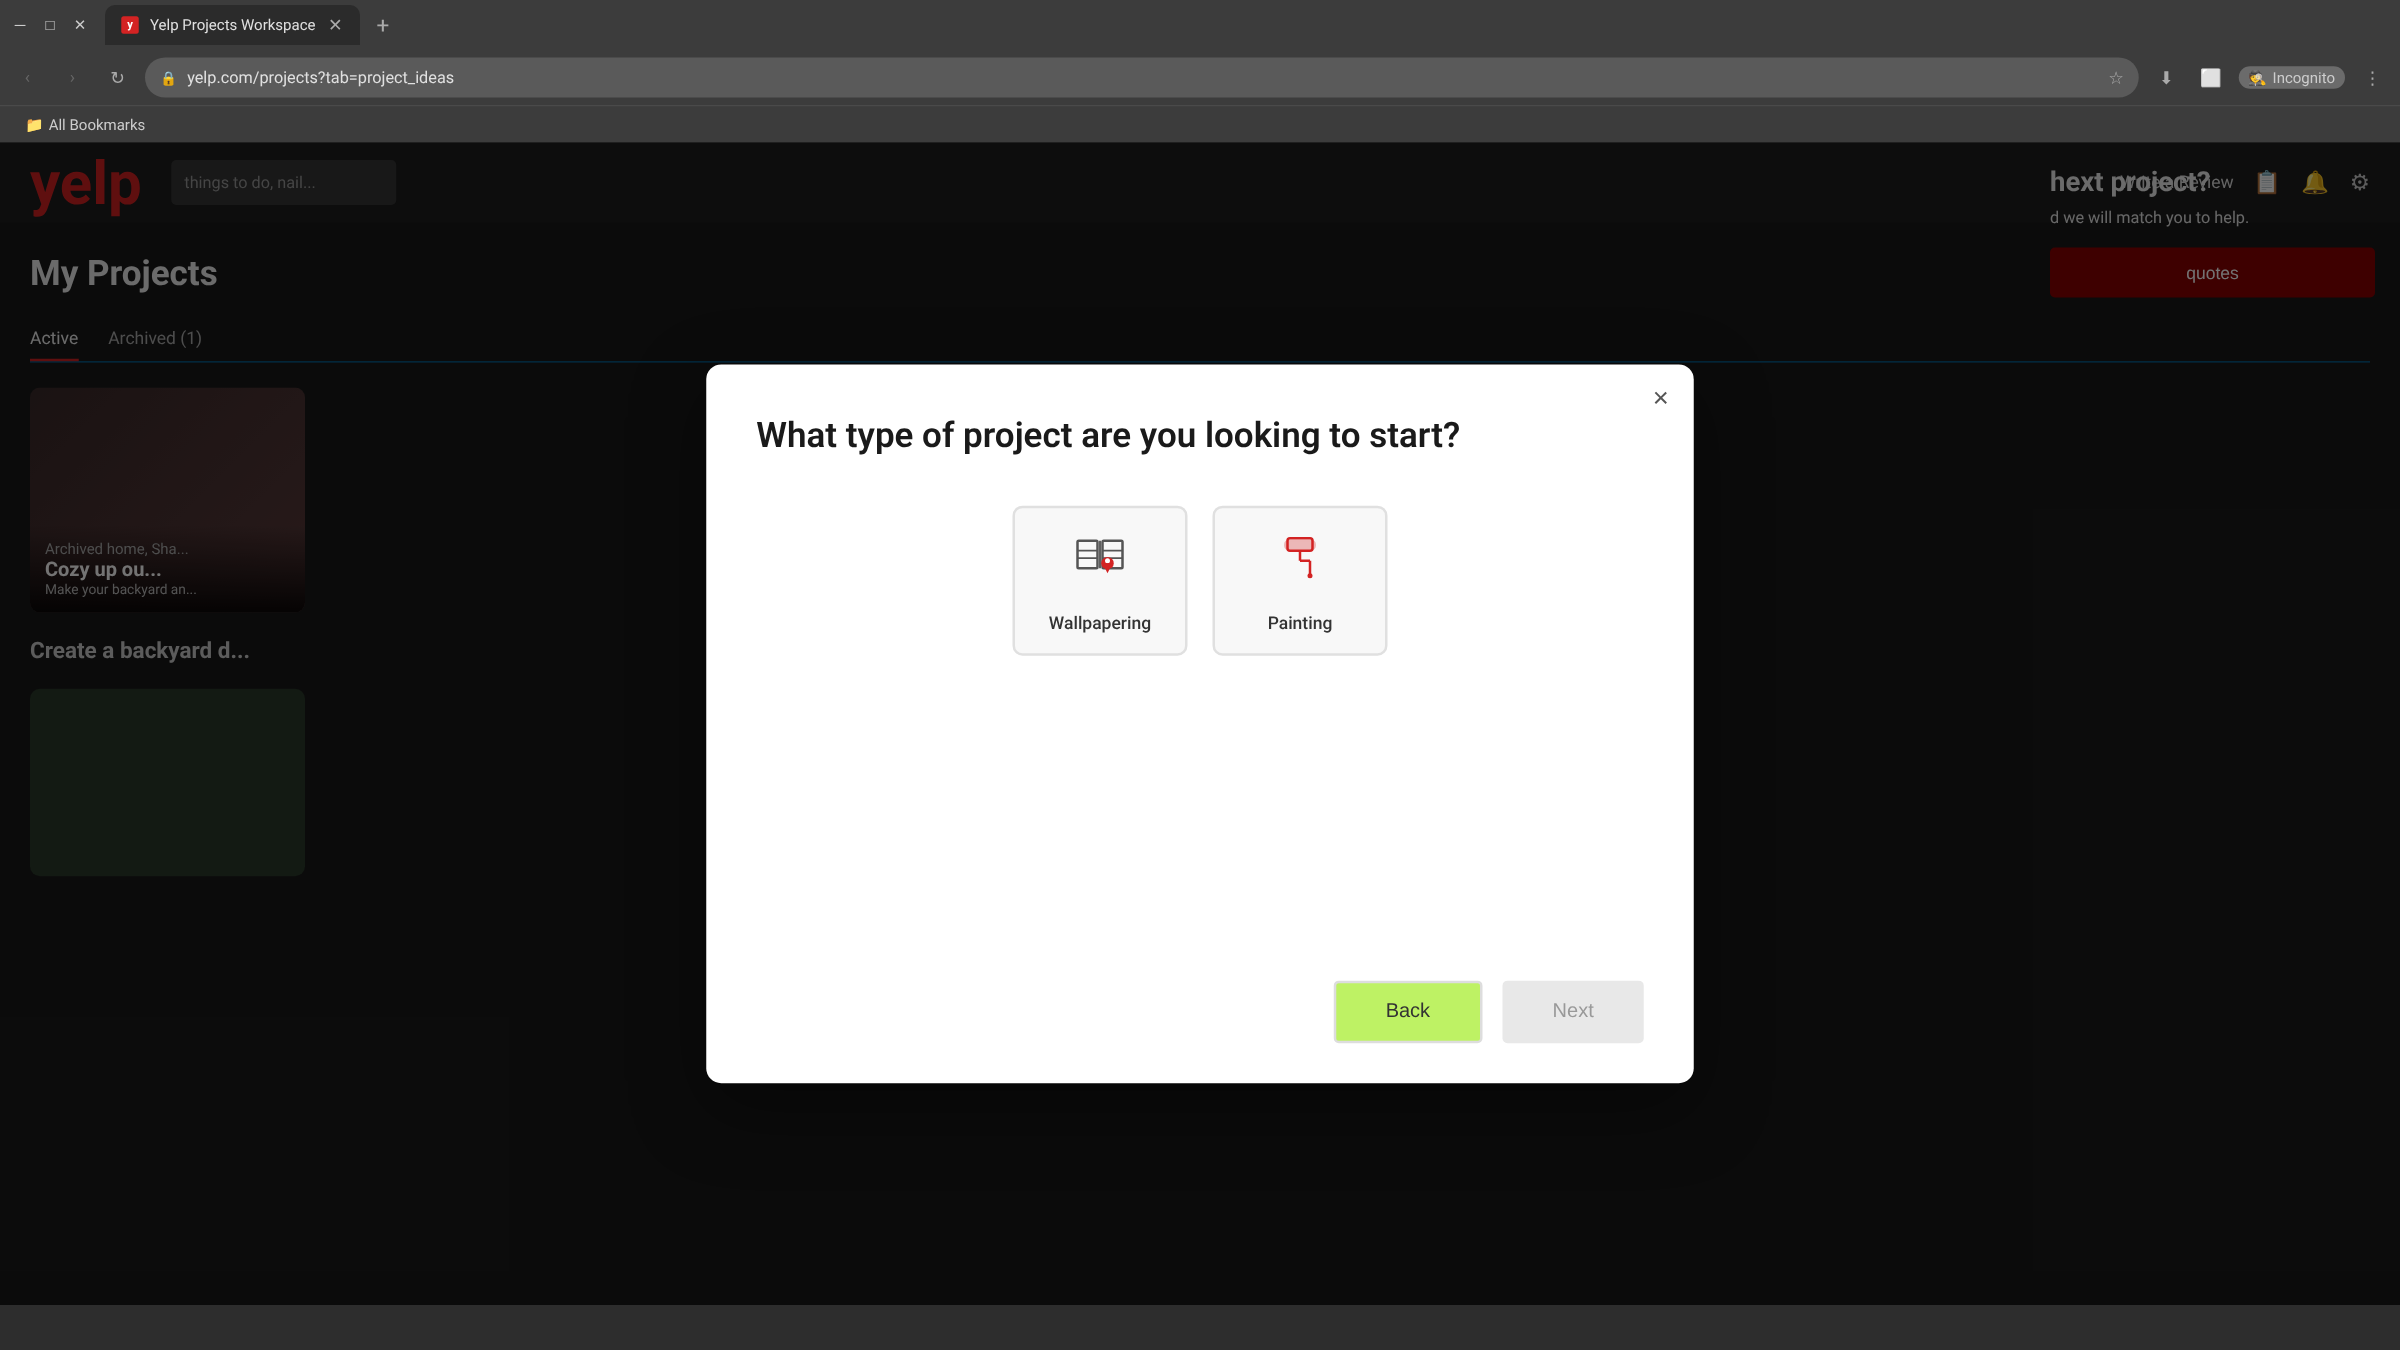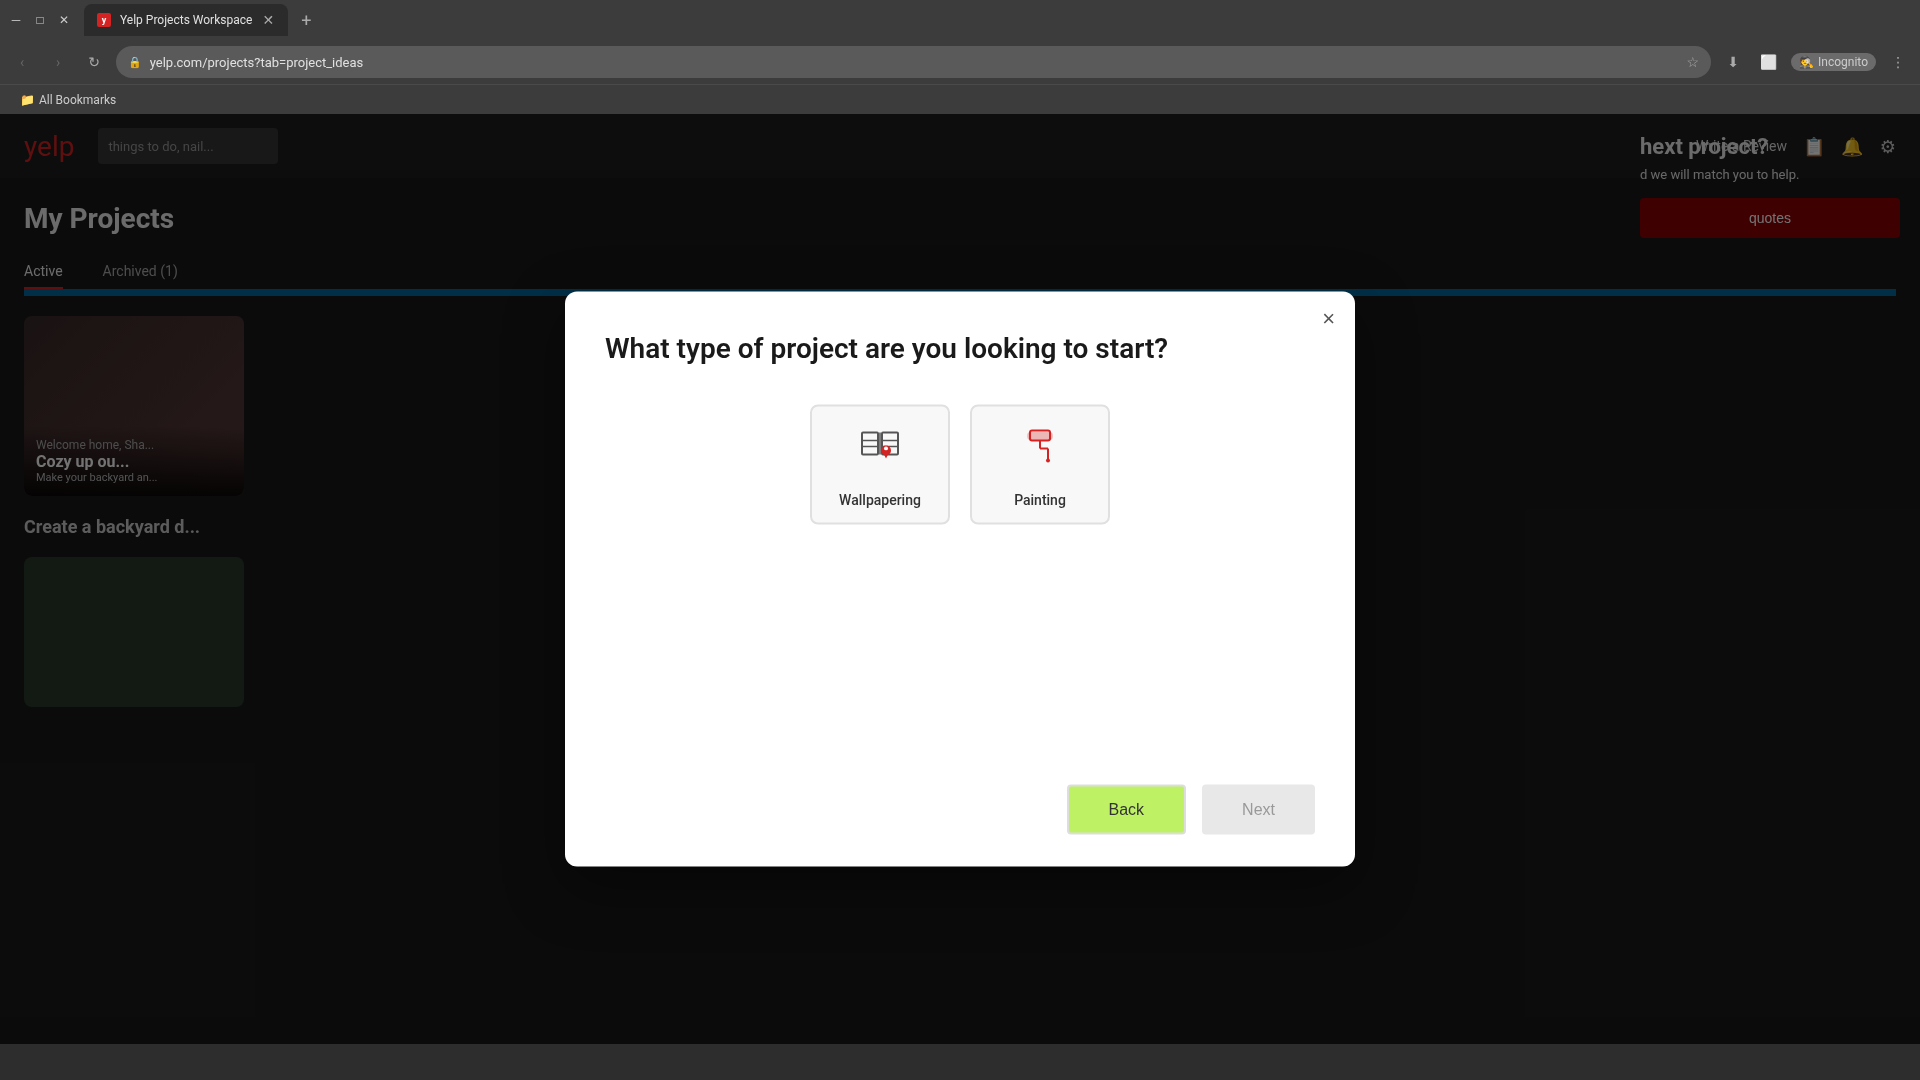--- a/index.html
+++ b/index.html
@@ -193,22 +193,22 @@
     .yelp-header {
       background: rgba(30,30,30,0.85);
       height: 64px;
       display: flex;
       align-items: center;
       padding: 0 24px;
       gap: 16px;
     }
     .yelp-logo {
       color: #d32323;
-      font-size: 28px;
-      font-weight: normal;
+      font-size: 48px;
+      font-weight: bold;
       margin-right: 8px;
     }
     .yelp-search-fake {
       background: rgba(60,60,60,0.8);
       border-radius: 4px;
       height: 36px;
       width: 180px;
       padding: 0 10px;
       display: flex;
       align-items: center;
@@ -253,22 +253,22 @@
       color: #ddd;
     }
     .my-projects-title {
       font-size: 28px;
       font-weight: bold;
       color: #eee;
       margin-bottom: 20px;
     }
     .project-tabs {
       display: flex;
-      gap: 40px;
-      border-bottom: 7px solid #0369a1;
+      gap: 24px;
+      border-bottom: 1px solid #0369a1;
       margin-bottom: 20px;
     }
     .proj-tab {
       padding: 8px 0;
       color: #aaa;
       font-size: 14px;
       cursor: pointer;
     }
     .proj-tab.active {
       color: #eee;
@@ -518,21 +518,21 @@
 
     <div class="project-tabs">
       <div class="proj-tab active">Active</div>
       <div class="proj-tab">Archived (1)</div>
     </div>
 
     <div style="display:flex; gap:20px; margin-bottom:20px;">
       <div class="project-card">
         <div class="card-body" style="background: linear-gradient(135deg, #3a2a2a, #5a3a3a);"></div>
         <div class="card-overlay">
-          <div class="card-title">Welcome home, Sha...</div>
+          <div class="card-title">Archived home, Sha...</div>
           <div class="card-subtitle">Cozy up ou...</div>
           <div style="font-size:11px;color:#bbb;">Make your backyard an...</div>
         </div>
       </div>
     </div>
 
     <div class="my-projects-title" style="font-size:18px;color:#ccc;">Create a backyard d...</div>
     <div class="bg-card2"></div>
   </div>
 

